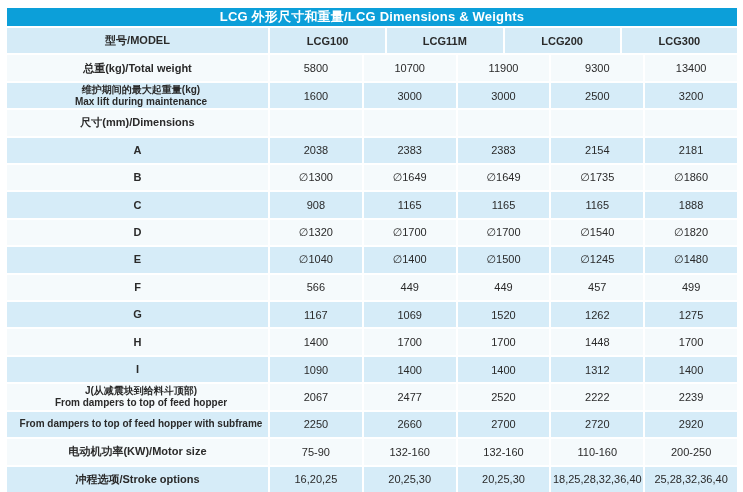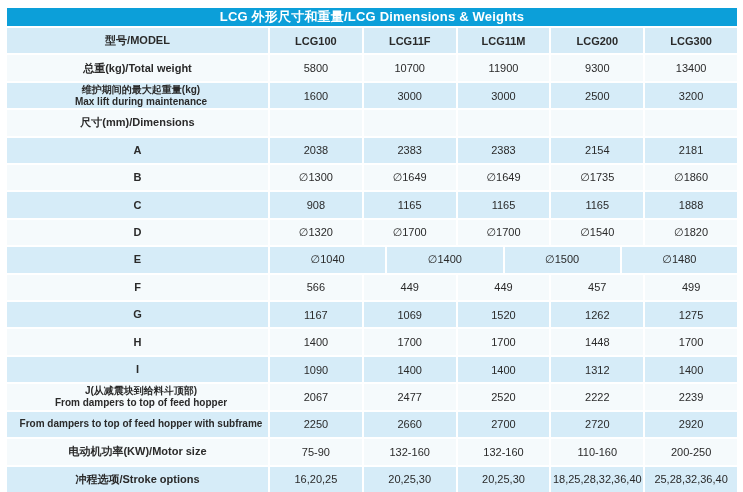--- a/index.html
+++ b/index.html
@@ -30,21 +30,20 @@
 </style>
 </head>
 <body>
 
 <div class="page">
   <div class="title-bar">LCG 外形尺寸和重量/LCG Dimensions &amp; Weights</div>
   <div class="grid">
     <div class="row header-row">
       <div class="cell label-cell">型号/MODEL</div>
       <div class="cell value-cell">LCG100</div>
-      <div class="cell value-cell">LCG11F</div>
       <div class="cell value-cell">LCG11M</div>
       <div class="cell value-cell">LCG200</div>
       <div class="cell value-cell">LCG300</div>
     </div>
 
   <div class="row body-row row-white">
         <div class="cell label-cell">
           <div class="label-line">总重(kg)/Total weight</div>
         </div>
         <div class="cell value-cell">5800</div>
@@ -114,20 +113,21 @@
         <div class="cell value-cell">∅1540</div>
         <div class="cell value-cell">∅1820</div>
       </div>
       <div class="row body-row row-blue">
         <div class="cell label-cell">
           <div class="label-line">E</div>
         </div>
         <div class="cell value-cell">∅1040</div>
         <div class="cell value-cell">∅1400</div>
         <div class="cell value-cell">∅1500</div>
+        <div class="cell value-cell">∅1245</div>
         <div class="cell value-cell">∅1480</div>
       </div>
       <div class="row body-row row-white">
         <div class="cell label-cell">
           <div class="label-line">F</div>
         </div>
         <div class="cell value-cell">566</div>
         <div class="cell value-cell">449</div>
         <div class="cell value-cell">449</div>
         <div class="cell value-cell">457</div>

